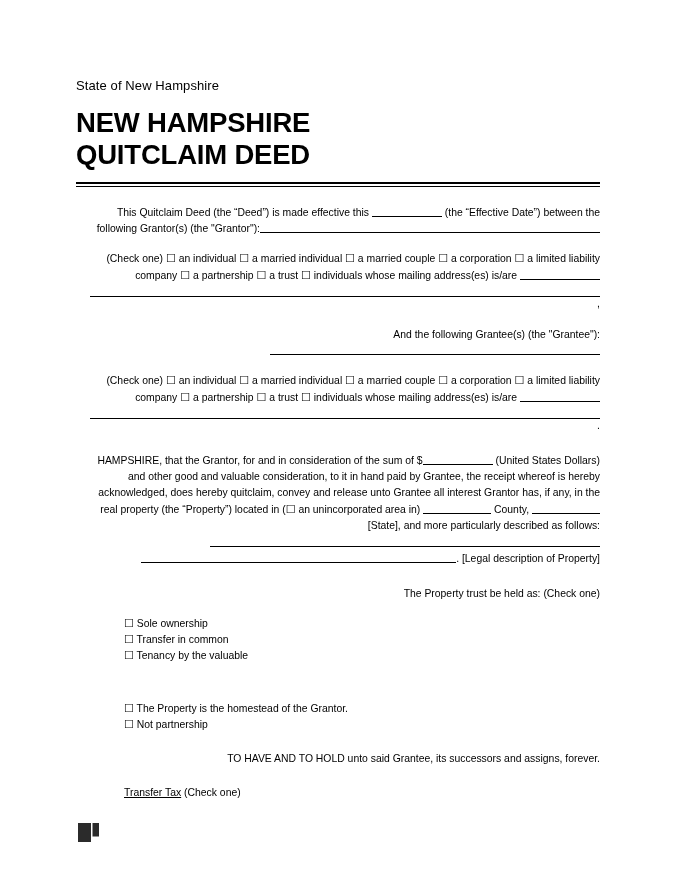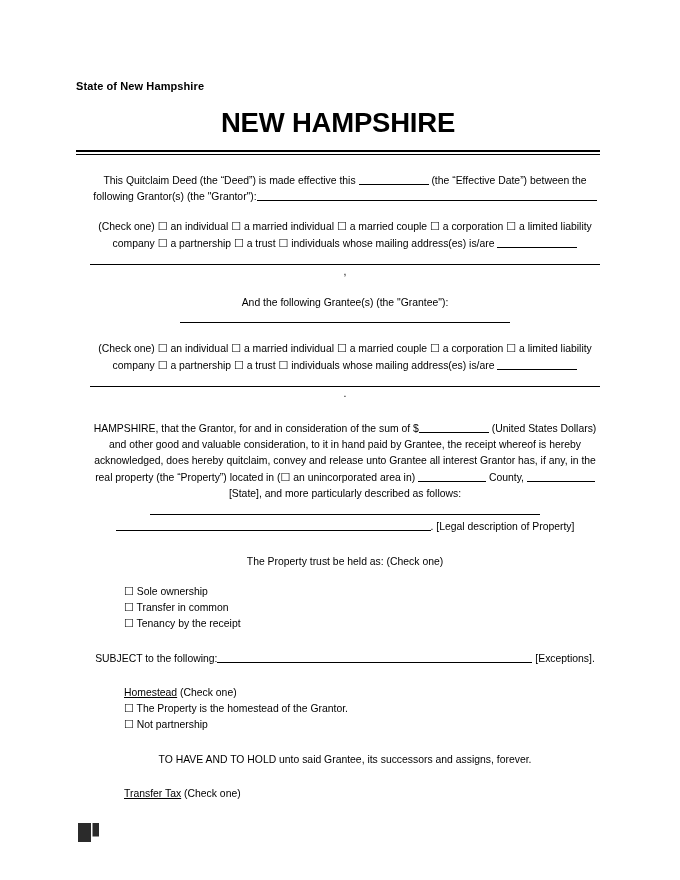--- a/index.html
+++ b/index.html
@@ -24,49 +24,49 @@
   }
   .content {
     position: absolute;
     left: 76px;
     top: 80px;
     width: 524px;
   }
 
   
   .state-line {
-    font-size: 11px;
-    font-weight: bold;
+    font-size: 13px;
+    font-weight: normal;
     letter-spacing: 0.1px;
     line-height: 12px;
   }
   .title-block {
     margin-top: 15px;
-    text-align: center;
+    text-align: left;
   }
   .title-line {
     font-size: 27.5px;
     font-weight: bold;
     letter-spacing: -0.2px;
     line-height: 32px;
     white-space: nowrap;
   }
   .rule {
     margin-top: 11px;
     border-top: 2.6px solid #000;
     border-bottom: 1px solid #000;
     height: 1.6px;
     box-sizing: content-box;
   }
 
   
   .para {
     font-size: 10.4px;
     line-height: 16.4px;
-    text-align: center;
+    text-align: right;
     margin-left: 14px;
   }
   .gap-lg { height: 18px; }
   .gap-md { height: 14px; }
 
   .blank {
     display: inline-block;
     border-bottom: 1px solid #000;
     vertical-align: baseline;
     height: 10px;
@@ -108,20 +108,21 @@
 </head>
 <body>
 
 <div class="page">
   <div class="content">
 
     <div class="state-line">State of New Hampshire</div>
 
     <div class="title-block">
       <div class="title-line">NEW HAMPSHIRE</div>
+      <div class="title-line">QUITCLAIM DEED</div>
     </div>
     <div class="rule"></div>
 
     <div class="gap-lg"></div>
 
     <div class="para">
       <span>This Quitclaim Deed (the “Deed”) is made effective this</span>
       <span class="blank b-date"></span>
       <span>(the “Effective Date”) between the following Grantor(s) (the "Grantor"):</span><span class="blank b-grantor"></span>
     </div>
@@ -199,36 +200,28 @@
     <div class="list-line">
       <span class="cb">☐</span>
       <span>Sole ownership</span>
     </div>
     <div class="list-line">
       <span class="cb">☐</span>
       <span>Transfer in common</span>
     </div>
     <div class="list-line">
       <span class="cb">☐</span>
-      <span>Tenancy by the receipt</span>
-    </div>
-
-    <div class="gap-lg"></div>
-
-    <div class="para">
-      <span>SUBJECT to the following:</span><span class="blank b-subject"></span>
-      <span>[Exceptions].</span>
-    </div>
-
-    <div class="gap-lg"></div>
-
-    <div class="list-line">
-      <span class="u">Homestead</span>
-      <span>(Check one)</span>
-    </div>
+      <span>Tenancy by the valuable</span>
+    </div>
+
+    <div class="gap-lg"></div>
+
+
+    <div class="gap-lg"></div>
+
     <div class="list-line">
       <span class="cb">☐</span>
       <span>The Property is the homestead of the Grantor.</span>
     </div>
     <div class="list-line">
       <span class="cb">☐</span>
       <span>Not partnership</span>
     </div>
 
     <div class="gap-lg"></div>

